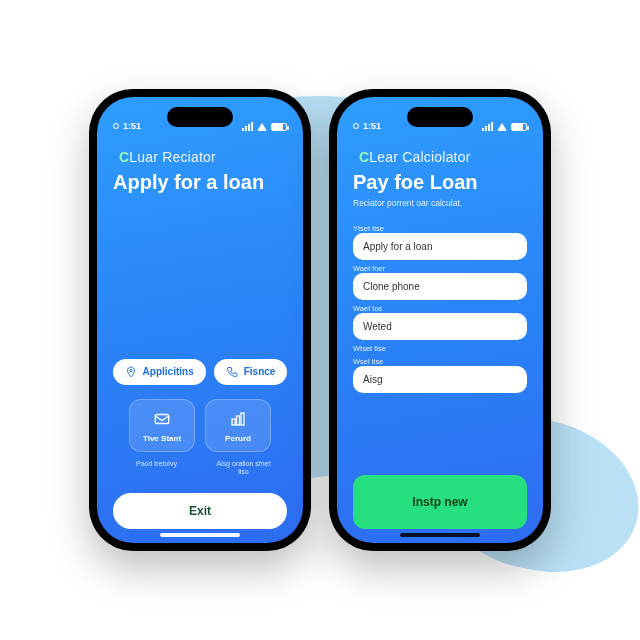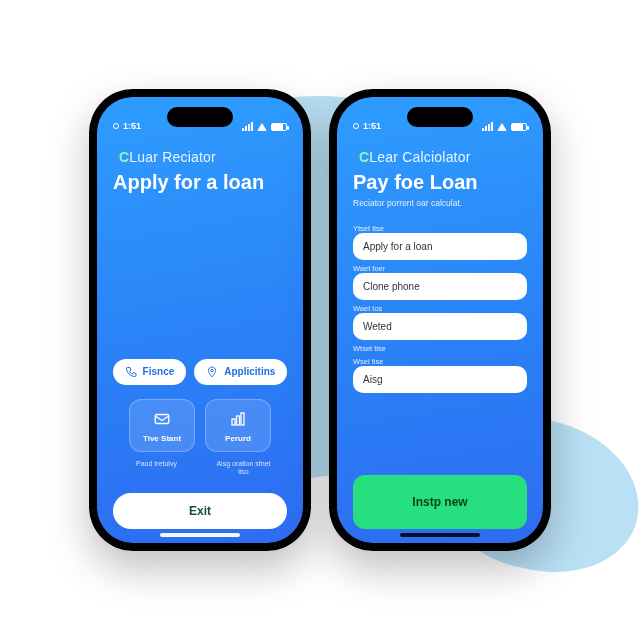--- a/index.html
+++ b/index.html
@@ -150,30 +150,30 @@
         <div class="brand">
           <b>C</b><span>Luar Reciator</span>
         </div>
         <div class="title">Apply for a loan</div>
 
         <div class="spacer"></div>
 
         <div class="pill-row">
           <div class="pill">
             <svg viewBox="0 0 24 24">
-                <path d="M6 3h4l2 5-3 2c1 3 3 5 6 6l2-3 5 2v4c0 1-1 2-2 2C11 21 3 13 3 4c0-1 1-1 2-1Z" fill="none" stroke="#1f6fe0" stroke-width="2"></path>
-              </svg>
-            <span>Fisnce</span>
-          </div>
-          <div class="pill">
-            <svg viewBox="0 0 24 24">
                 <path d="M12 2c4 0 7 3 7 7 0 5-7 13-7 13S5 14 5 9c0-4 3-7 7-7Z" fill="none" stroke="#1f6fe0" stroke-width="2"></path>
                 <circle cx="12" cy="9" r="2.5" fill="none" stroke="#1f6fe0" stroke-width="2"></circle>
               </svg>
             <span>Applicitins</span>
+          </div>
+          <div class="pill">
+            <svg viewBox="0 0 24 24">
+                <path d="M6 3h4l2 5-3 2c1 3 3 5 6 6l2-3 5 2v4c0 1-1 2-2 2C11 21 3 13 3 4c0-1 1-1 2-1Z" fill="none" stroke="#1f6fe0" stroke-width="2"></path>
+              </svg>
+            <span>Fisnce</span>
           </div>
         </div>
 
         <div class="tile-row">
           <div class="tile">
             <svg viewBox="0 0 24 24">
                 <rect x="3" y="6" width="18" height="12" rx="2"></rect>
                 <path d="M3 8l9 6 9-6"></path>
               </svg>
             <span class="tile-label">Tive Stant</span>

